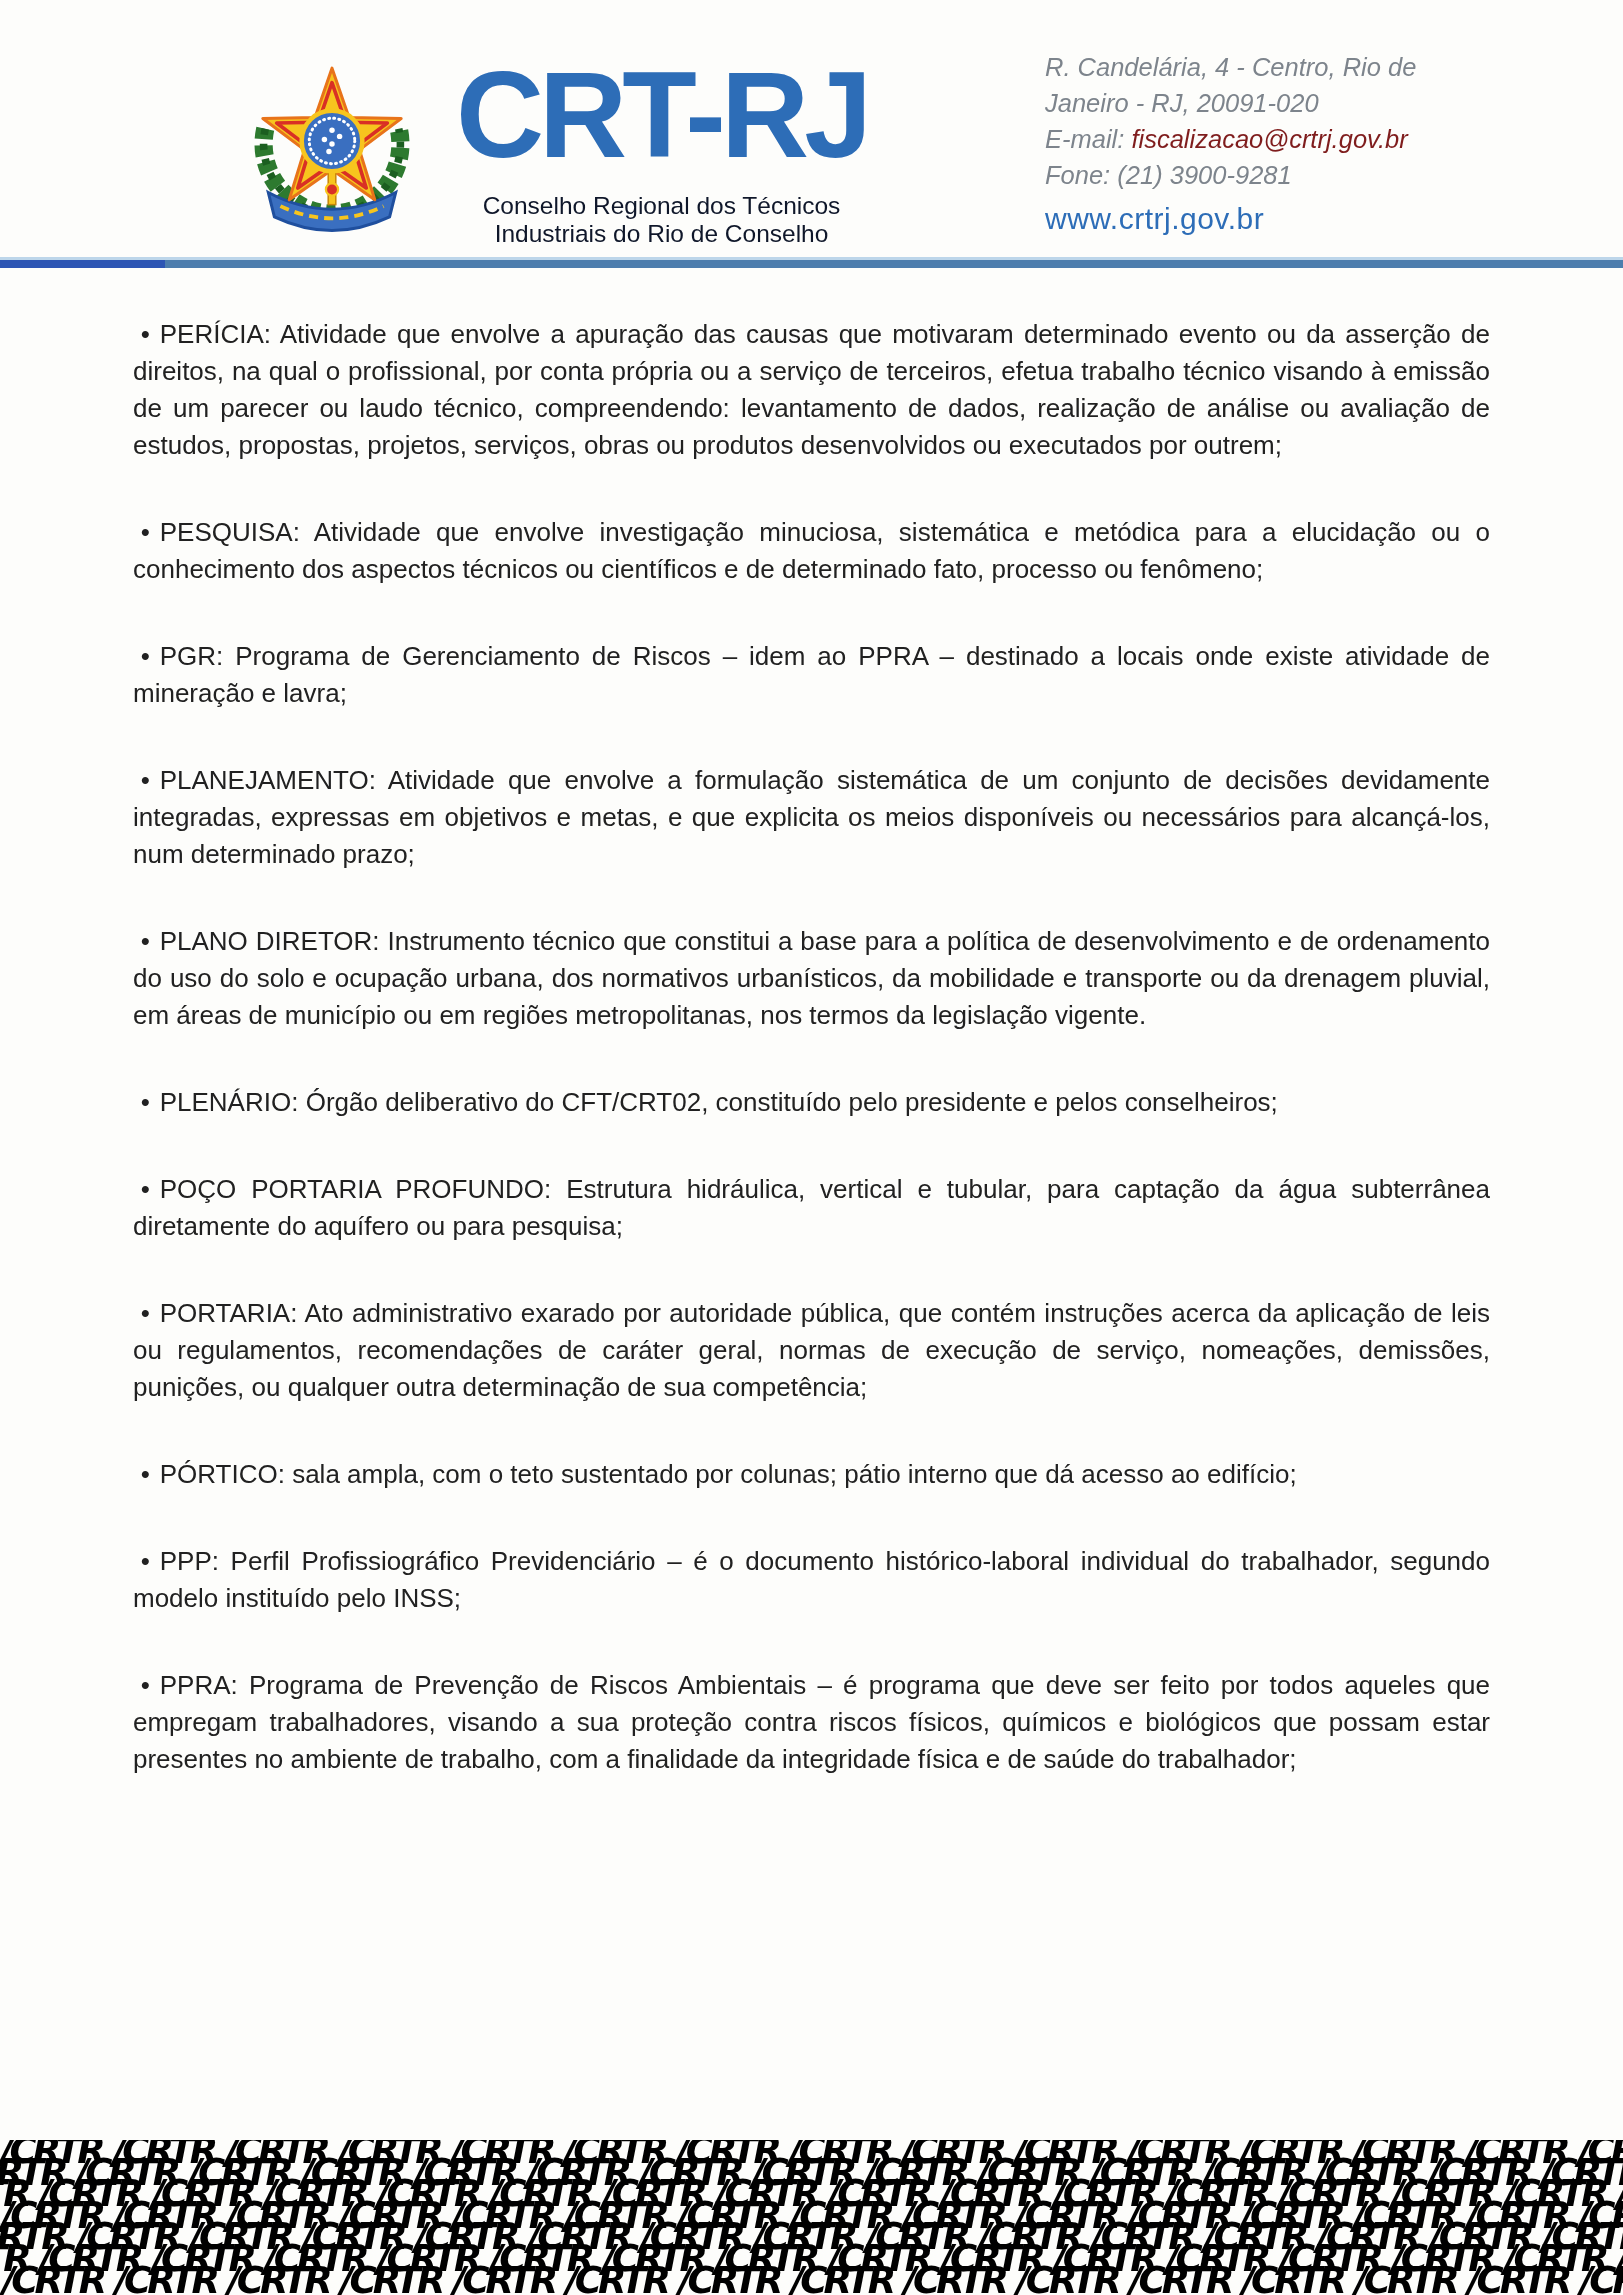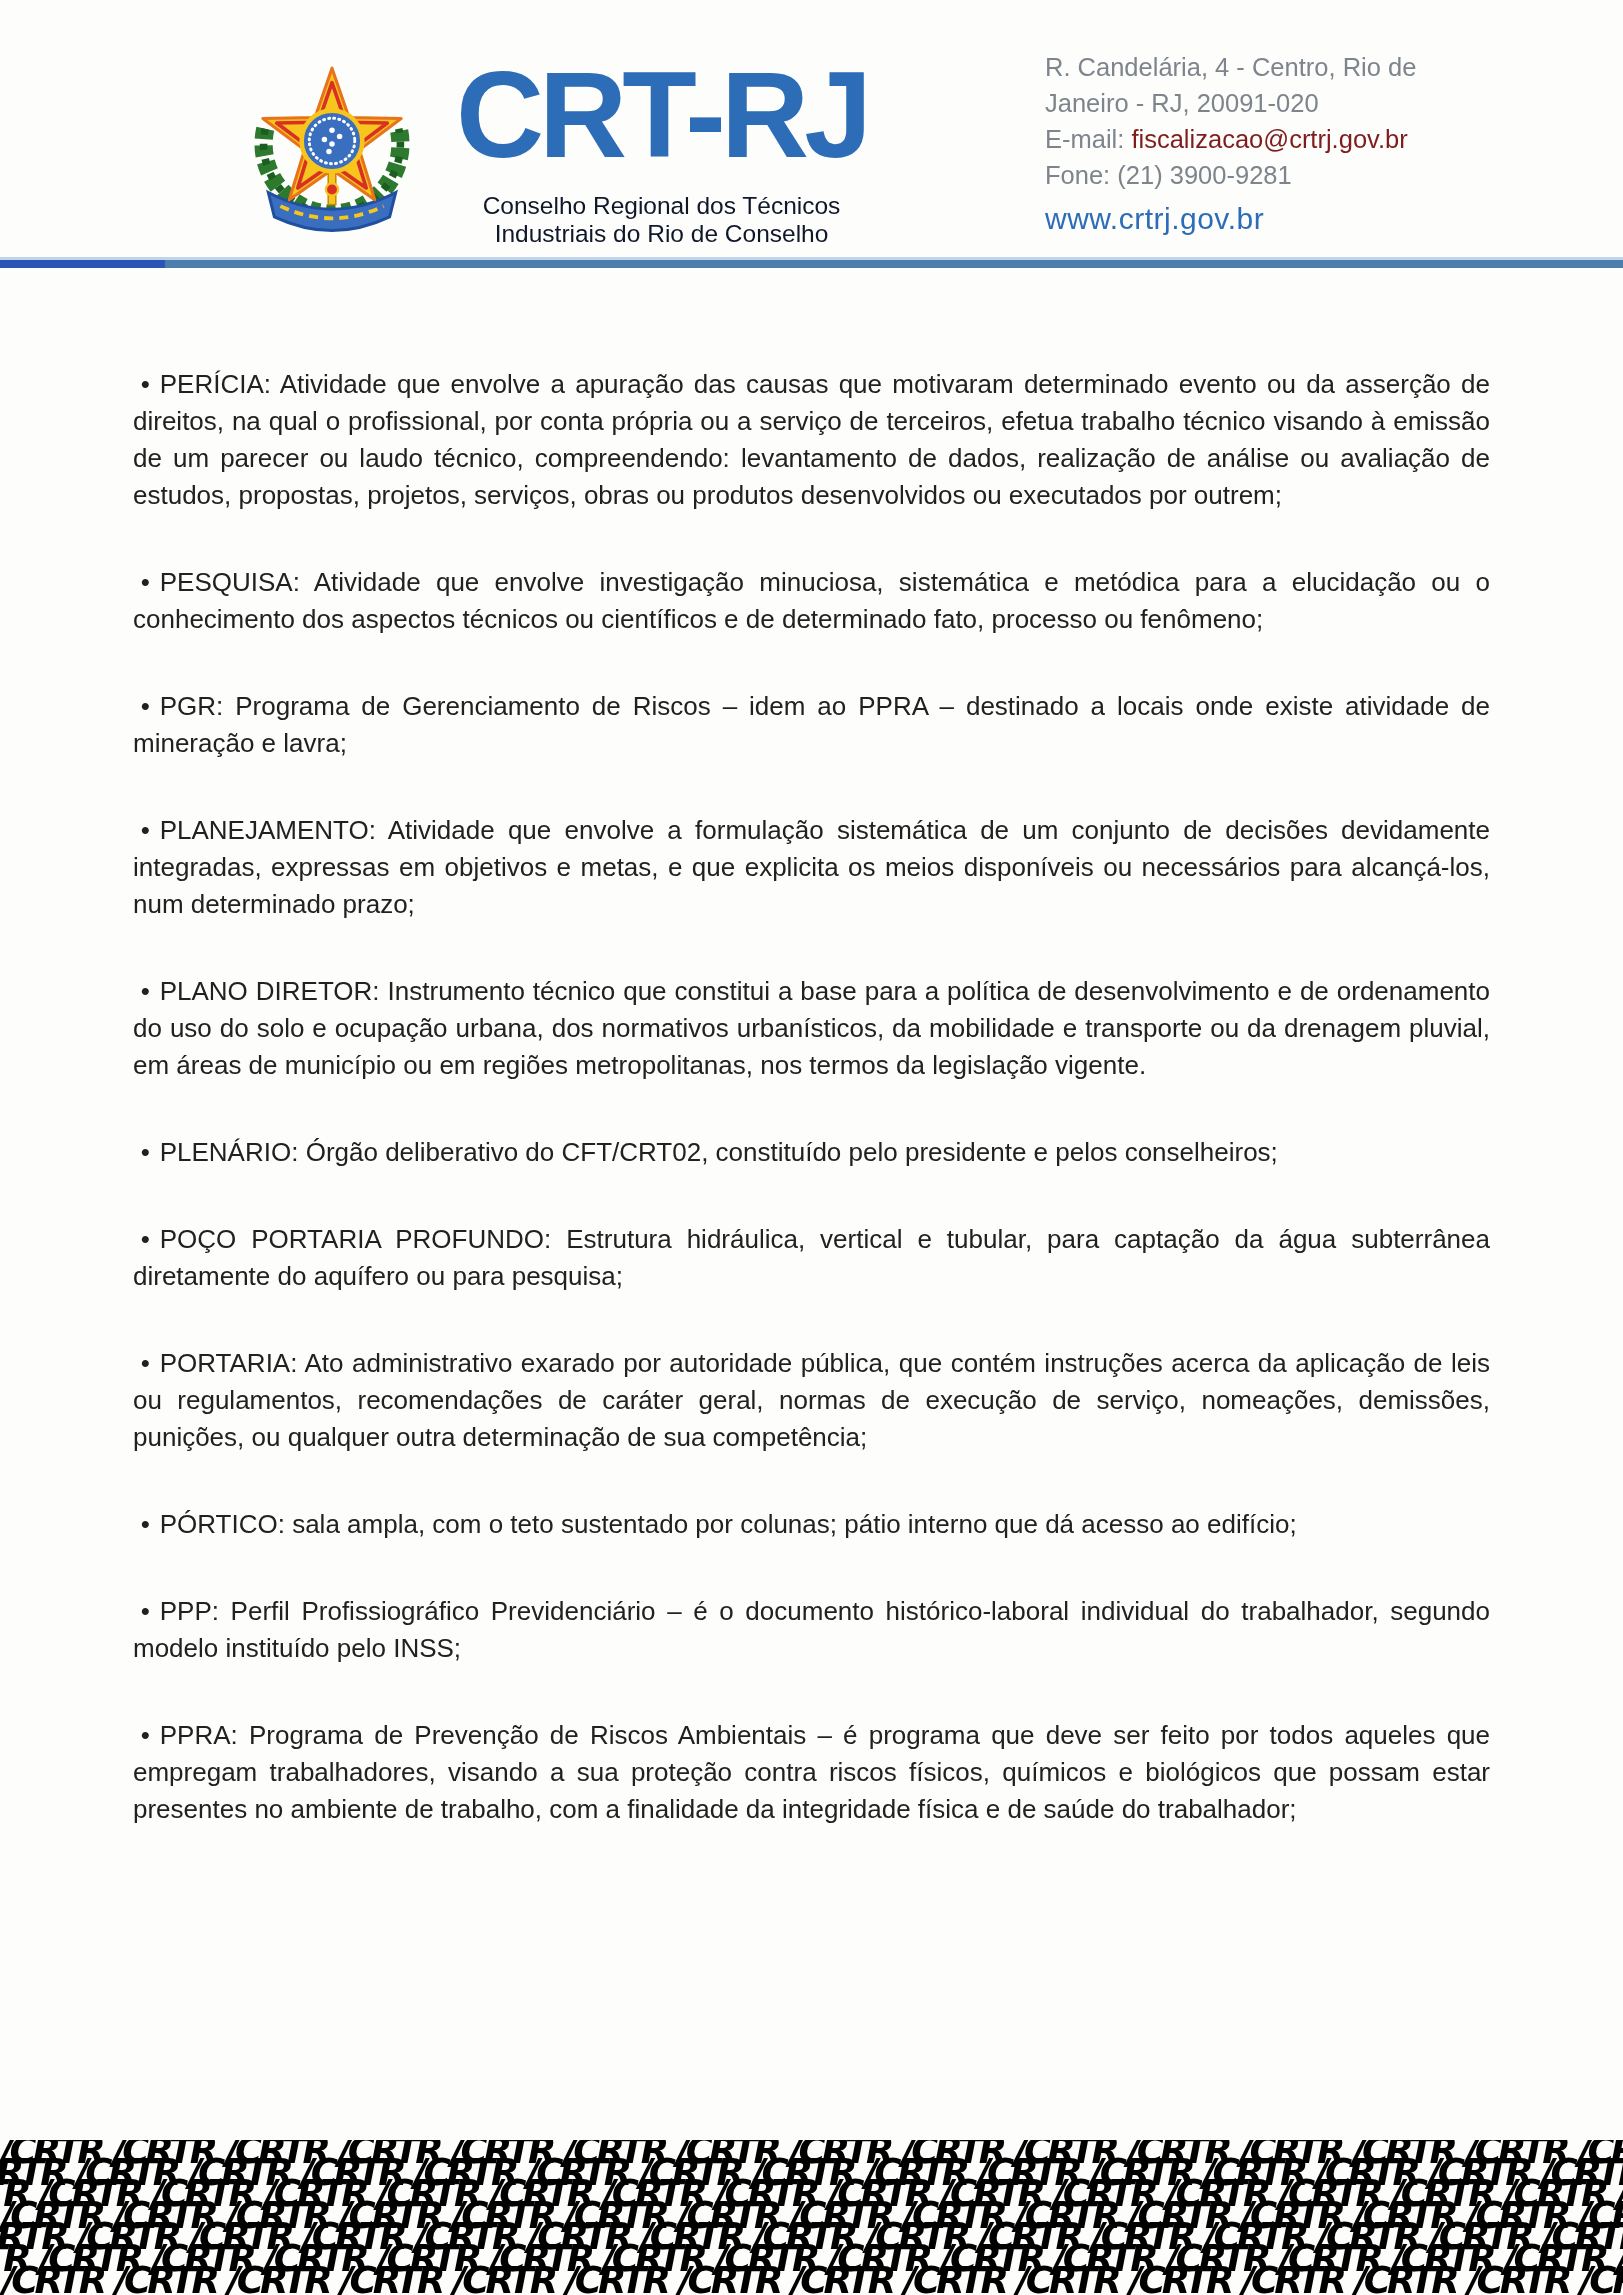--- a/index.html
+++ b/index.html
@@ -19,34 +19,34 @@
   .logo svg{width:100%;height:100%;}
   .brand{position:absolute;left:431px;top:37px;width:461px;text-align:center;}
   .brand-name{
     font-size:122px;font-weight:bold;letter-spacing:-4.9px;
     color:#2d6db7;line-height:157px;white-space:nowrap;
   }
   .brand-tagline{
     margin-top:-2px;font-size:24.5px;line-height:28px;color:#0f172a;
   }
   .contact{position:absolute;left:1045px;top:49px;width:451px;font-size:25.5px;line-height:36px;color:#7d848c;}
-  .contact .row{white-space:normal;}
+  .contact .row{white-space:normal;font-style:italic;}
   .contact .nowrap{white-space:nowrap;}
   .email-link{color:#7f1d1d;text-decoration:none;cursor:pointer;}
   .website{margin-top:7.8px;font-size:30px;font-weight:normal;color:#2d6db7;letter-spacing:0.5px;cursor:pointer;}
 
   
   .rule{position:absolute;top:257px;left:0;width:1623px;height:10.8px;background:#4d7dad;}
   .rule .light{position:absolute;top:0;left:0;width:100%;height:2.9px;background:#bdd6ea;}
   .rule .dark{position:absolute;top:2.9px;left:0;width:165px;height:7.8px;background:#2d55b4;}
 
   
   .content{
     position:absolute;top:268px;left:0;width:1623px;height:1867px;
-    padding:98px 133px 0 133px;box-sizing:border-box;overflow:hidden;
+    padding:48px 133px 0 133px;box-sizing:border-box;overflow:hidden;
   }
   .entry{
     margin:0 0 50px 0;
     font-size:26px;line-height:37px;
     text-align:justify;text-indent:7.8px;
   }
   .entry .bullet{margin-right:9.8px;}
 
   
   .footer-band{

